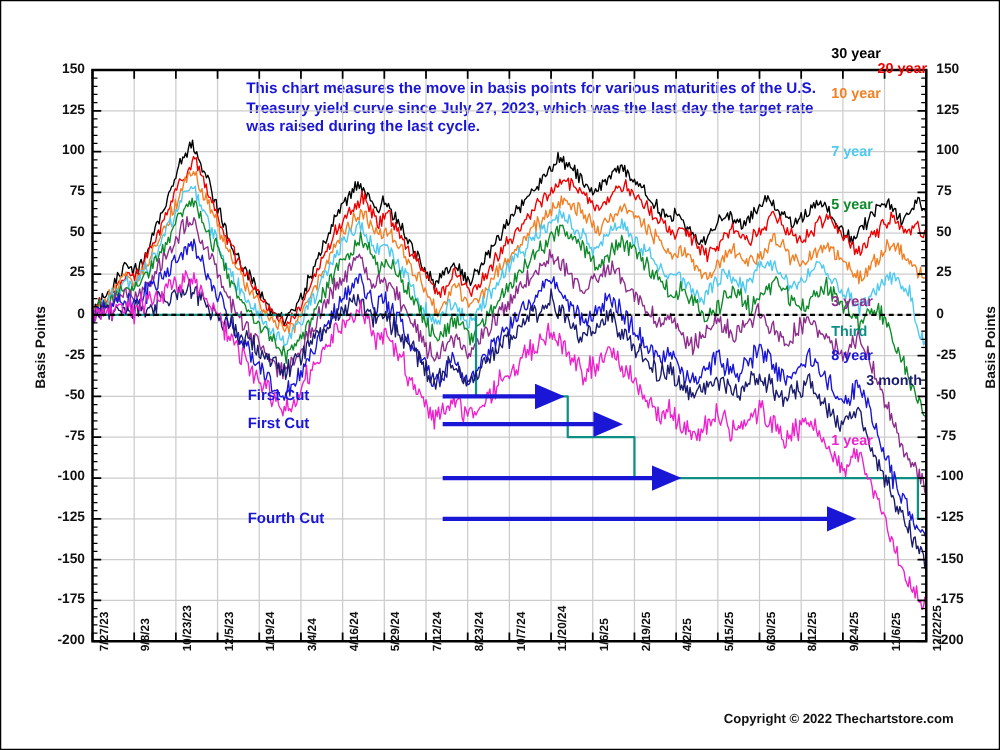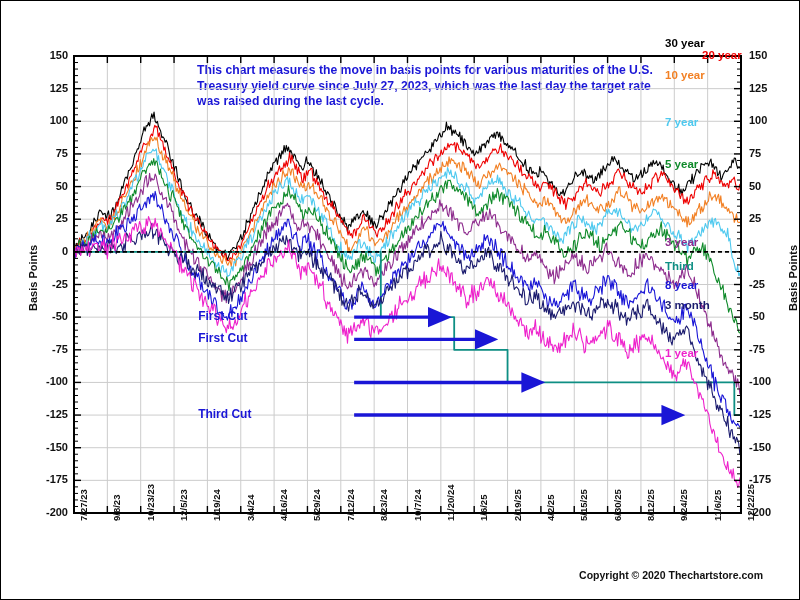--- a/index.html
+++ b/index.html
@@ -262,24 +262,24 @@
       <line x1="639.9499999999999" x2="639.9499999999999" y1="512" y2="505" stroke="#000" stroke-width="1.4"></line>
       <line x1="639.9499999999999" x2="639.9499999999999" y1="55" y2="62" stroke="#000" stroke-width="1.4"></line>
       <line x1="673.3000000000001" x2="673.3000000000001" y1="512" y2="505" stroke="#000" stroke-width="1.4"></line>
       <line x1="673.3000000000001" x2="673.3000000000001" y1="55" y2="62" stroke="#000" stroke-width="1.4"></line>
       <line x1="706.65" x2="706.65" y1="512" y2="505" stroke="#000" stroke-width="1.4"></line>
       <line x1="706.65" x2="706.65" y1="55" y2="62" stroke="#000" stroke-width="1.4"></line>
       <line x1="740" x2="740" y1="512" y2="505" stroke="#000" stroke-width="1.4"></line>
       <line x1="740" x2="740" y1="55" y2="62" stroke="#000" stroke-width="1.4"></line>
     </svg>
 
-  <div id="copy">Copyright © 2020 Thechartstore.com</div>
+  <div id="copy">Copyright © 2022 Thechartstore.com</div>
 <div class="cutlab" style="width: 150px; left: 197.14px; top: 308.143px;">First Cut</div>
     <div class="cutlab" style="width: 150px; left: 197.14px; top: 330.34px;">First Cut</div>
-    <div class="cutlab" style="width: 150px; left: 197.14px; top: 406.071px;">Third Cut</div>
+    <div class="cutlab" style="width: 150px; left: 197.14px; top: 406.071px;">Fourth Cut</div>
     <div class="ylab" style="top: 48px; left: 21px;">150</div>
     <div class="ylab r" style="top: 48px; left: 748px;">150</div>
     <div class="ylab" style="top: 80.6429px; left: 21px;">125</div>
     <div class="ylab r" style="top: 80.6429px; left: 748px;">125</div>
     <div class="ylab" style="top: 113.286px; left: 21px;">100</div>
     <div class="ylab r" style="top: 113.286px; left: 748px;">100</div>
     <div class="ylab" style="top: 145.929px; left: 21px;">75</div>
     <div class="ylab r" style="top: 145.929px; left: 748px;">75</div>
     <div class="ylab" style="top: 178.571px; left: 21px;">50</div>
     <div class="ylab r" style="top: 178.571px; left: 748px;">50</div>
@@ -325,15 +325,15 @@
     <div class="xlab" style="left: 710.65px; top: 520px;">11/6/25</div>
     <div class="xlab" style="left: 744px; top: 520px;">12/22/25</div>
     <div class="slab" style="color: rgb(0, 0, 0); left: 664px; top: 36px;">30 year</div>
     <div class="slab" style="color: rgb(238, 0, 0); left: 664px; top: 48px; margin-left: 37px;">20 year</div>
     <div class="slab" style="color: rgb(242, 128, 36); left: 664px; top: 68px;">10 year</div>
     <div class="slab" style="color: rgb(78, 201, 239); left: 664px; top: 115px;">7 year</div>
     <div class="slab" style="color: rgb(15, 138, 42); left: 664px; top: 157px;">5 year</div>
     <div class="slab" style="color: rgb(142, 45, 142); left: 664px; top: 235px;">3 year</div>
     <div class="slab" style="color: rgb(14, 143, 132); left: 664px; top: 259px;">Third</div>
     <div class="slab" style="color: rgb(26, 22, 214); left: 664px; top: 278px;">8 year</div>
-    <div class="slab" style="color: rgb(27, 27, 110); left: 664px; top: 298px;">3 month</div>
+    <div class="slab" style="color: rgb(27, 27, 110); left: 664px; top: 298px; padding-left: 28px;">3 month</div>
     <div class="slab" style="color: rgb(238, 34, 204); left: 664px; top: 346px;">1 year</div>
   </div>
 
 </body></html>

